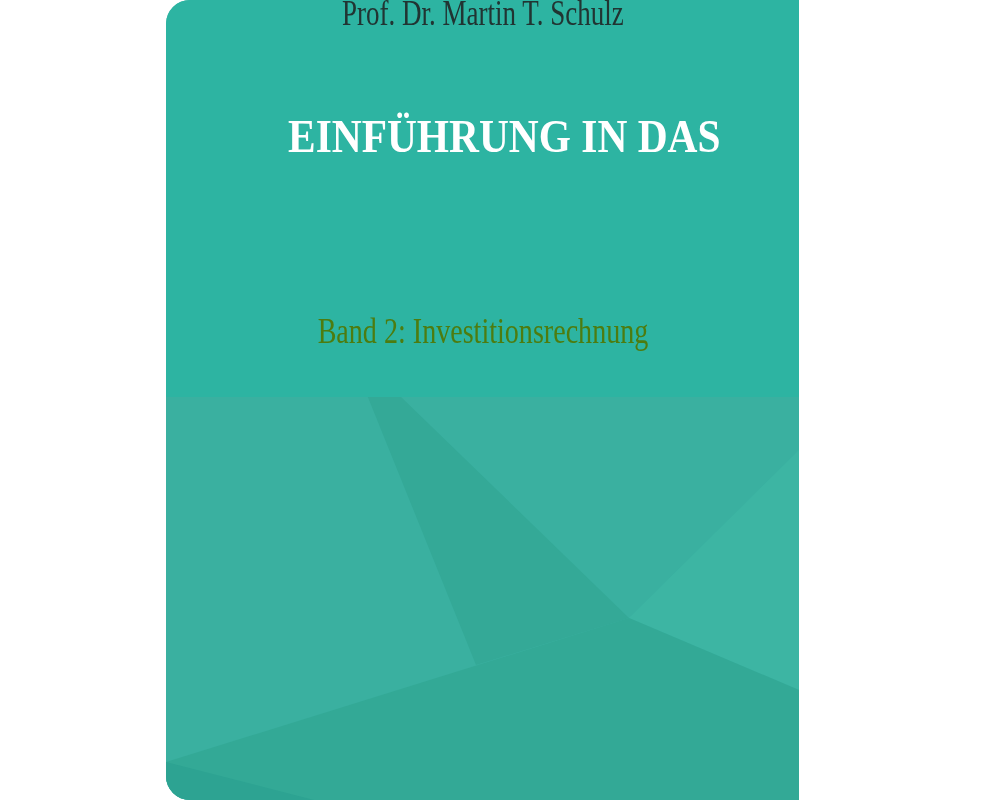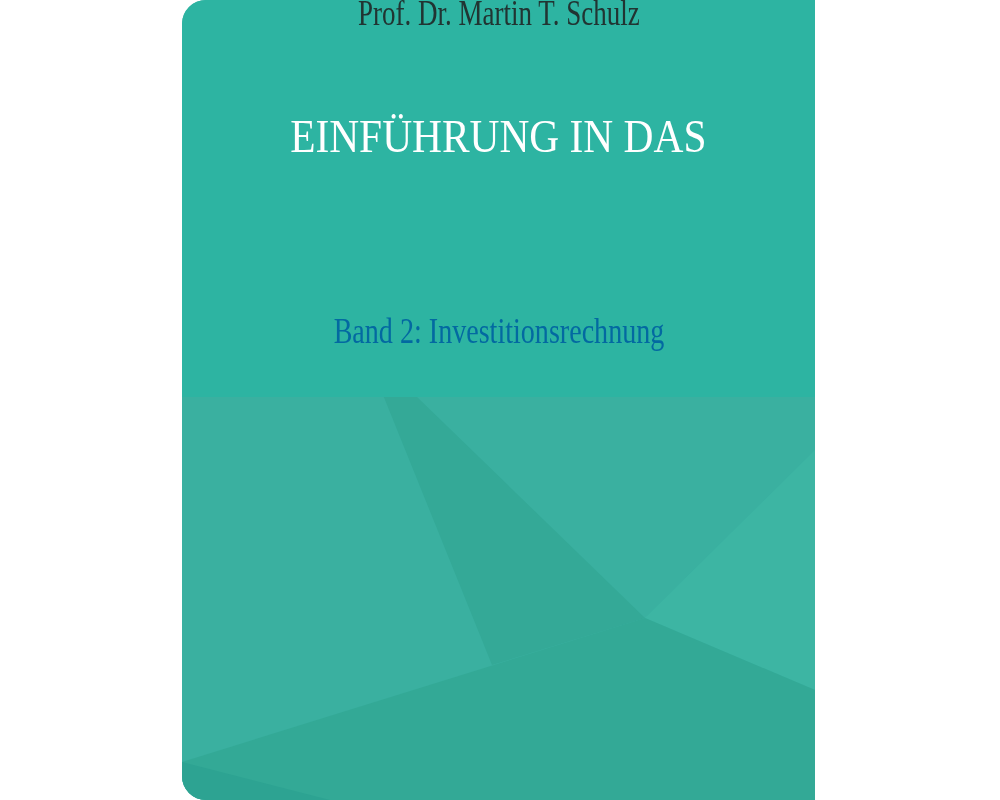--- a/index.html
+++ b/index.html
@@ -12,21 +12,21 @@
     font-family: "Liberation Serif", serif;
   }
   .page {
     position: relative;
     width: 1000px;
     height: 800px;
     background: #ffffff;
   }
   .cover {
     position: absolute;
-    left: 182px;
+    left: 166px;
     top: 0;
     width: 722px;
     height: 800px;
     overflow: hidden;
     border-radius: 24px;
   }
   .cover-bg {
     position: absolute;
     left: 0;
     top: 0;
@@ -57,43 +57,44 @@
     display: inline-block;
     transform: scaleX(0.75);
     transform-origin: 50% 50%;
   }
   .title-block {
     position: absolute;
     top: 116px;
     left: 0;
     width: 100%;
     text-align: center;
-    font-weight: normal;
+    font-weight: bold;
     font-size: 46px;
     line-height: 42px;
     color: #ffffff;
     letter-spacing: 0px;
+    padding-left: 22px;
   }
   .title-block .line {
     white-space: nowrap;
   }
   .title-block .condense {
     display: inline-block;
     transform: scaleX(0.90);
     transform-origin: 50% 50%;
   }
   .subtitle-line {
     position: absolute;
     top: 313px;
     left: 0;
     width: 100%;
     text-align: center;
     font-size: 36px;
     line-height: 36px;
-    color: #0369a1;
+    color: #4d7c0f;
     white-space: nowrap;
   }
   .subtitle-line .condense {
     display: inline-block;
     transform: scaleX(0.78);
     transform-origin: 50% 50%;
   }
 </style>
 </head>
 <body>

